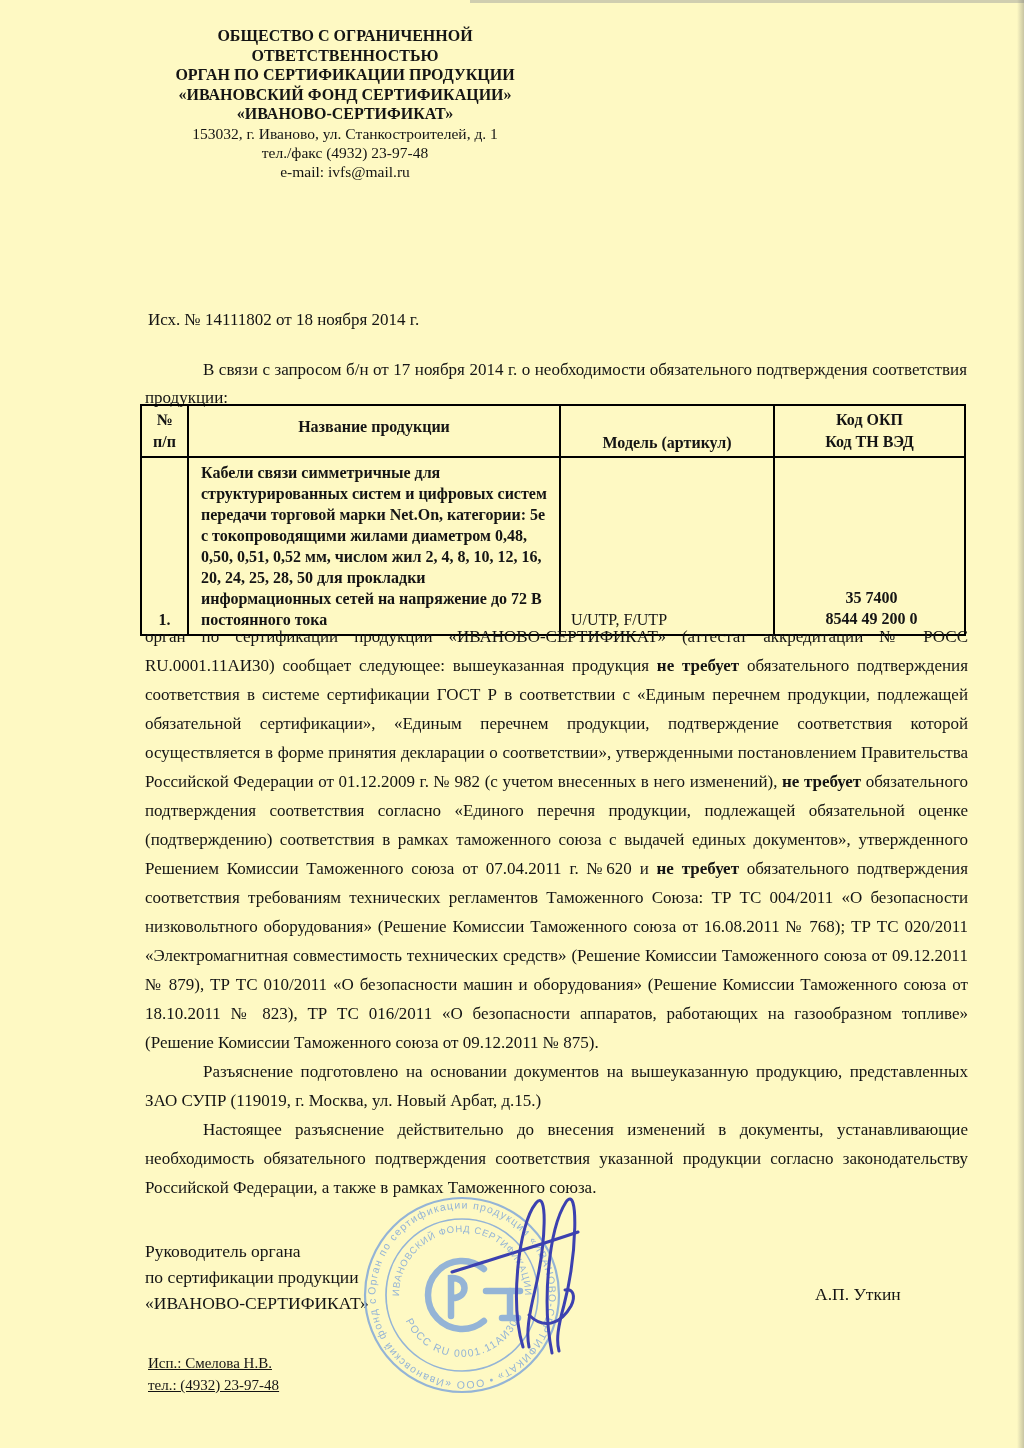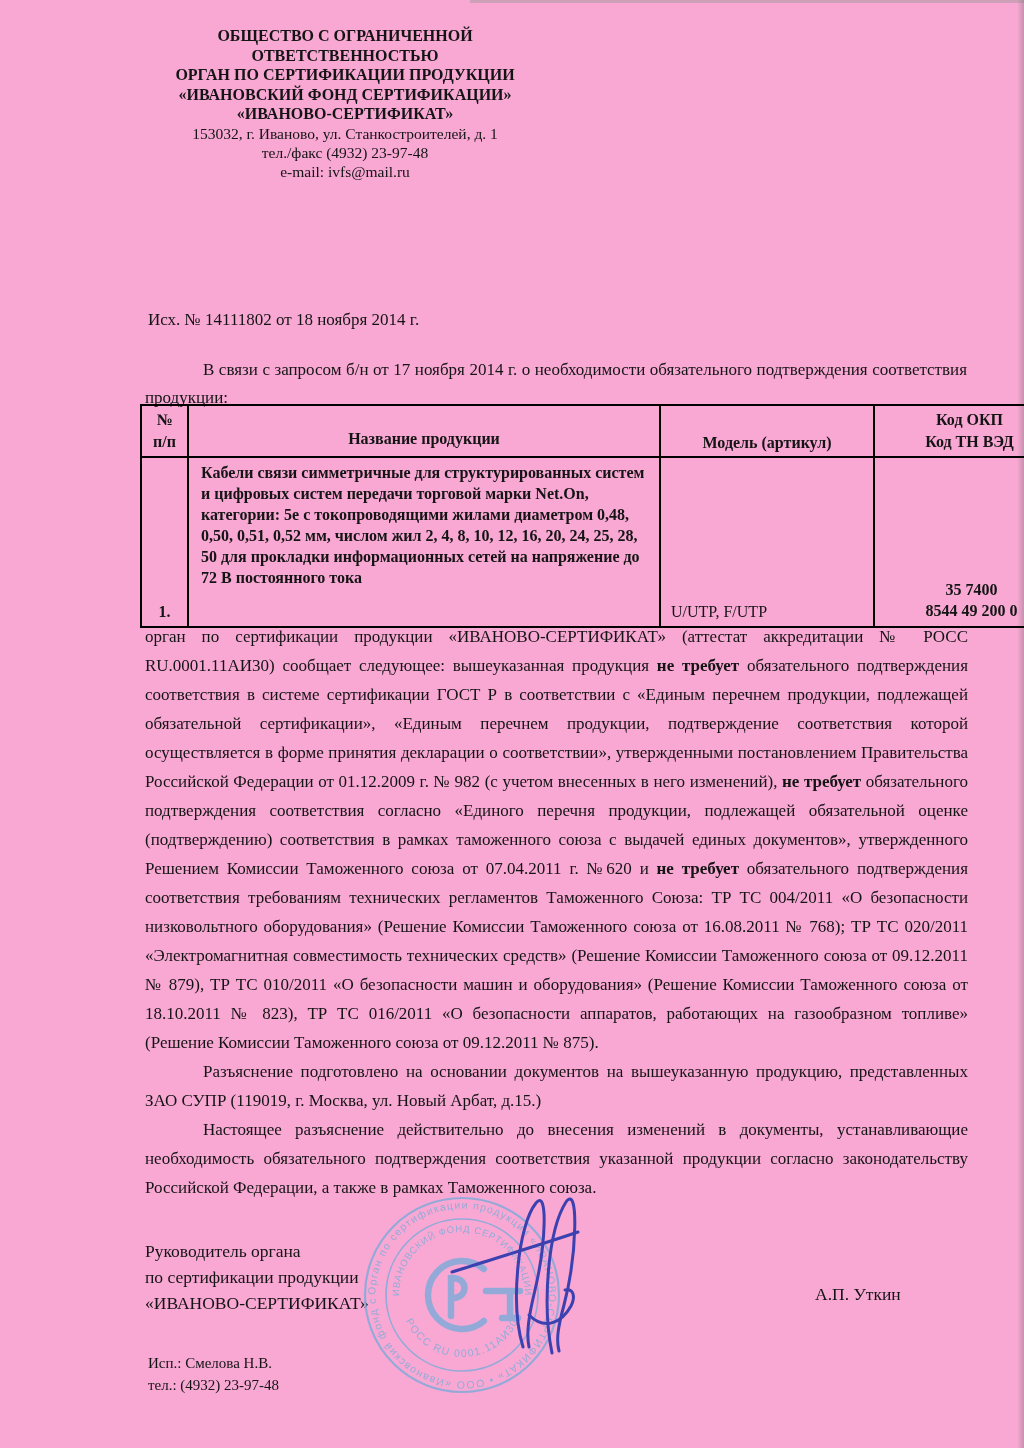--- a/index.html
+++ b/index.html
@@ -1,19 +1,19 @@
 <!DOCTYPE html>
 <html lang="ru" style="--stamp-color: #86abd9; --sign-color: #3c41b0;"><head>
 <meta charset="utf-8">
 <style>
   * { margin:0; padding:0; box-sizing:border-box; }
   html,body { background:#e8e8e8; }
   body { font-family:"Liberation Serif","DejaVu Serif",serif; color:#141414; }
   .page {
-    position:relative; width:1024px; height:1448px; background:#f9a8d4;
+    position:relative; width:1024px; height:1448px; background:#fef9c3;
     margin:0 auto; overflow:hidden;
   }
   
   .scan-right { position:absolute; right:0; top:0; width:7px; height:100%;
     background:linear-gradient(to right, rgba(110,110,110,0), rgba(110,110,110,0.38)); }
   .scan-top { position:absolute; left:470px; top:0; width:554px; height:3px;
     background:#9a9a9a; opacity:.45; }
 
   
   .letterhead { position:absolute; left:143px; top:26px; width:404px; text-align:center; }
@@ -29,21 +29,21 @@
 
   
   .intro { position:absolute; left:145px; top:356px; width:822px;
     font-size:17px; line-height:28px; text-align:justify; text-indent:58px; }
 
   
   table.products { position:absolute; left:140px; top:404px; width:826px;
     border-collapse:collapse; table-layout:fixed; }
   table.products td, table.products th { border:2px solid #000; font-size:16px; }
   th.h-num { width:47px; font-weight:bold; vertical-align:middle; }
-  th.h-name { width:472px; font-weight:bold; vertical-align:bottom; padding-bottom:8px; }
+  th.h-name { width:372px; font-weight:bold; vertical-align:bottom; padding-bottom:20px; }
   th.h-model { width:214px; font-weight:bold; vertical-align:bottom; padding-bottom:4px; }
   th.h-code { width:191px; font-weight:bold; vertical-align:middle; }
   .h-two-line { display:flex; flex-direction:column; justify-content:space-between; height:44px; padding:2px 0; }
   tr.head-row { height:52px; }
   tr.data-row { height:170px; }
   td.c-num { vertical-align:bottom; text-align:center; font-weight:bold; padding:4px 2px 5px 2px; }
   td.c-name { vertical-align:top; font-weight:bold; padding:4px 6px 4px 12px; line-height:21px; }
   td.c-model { vertical-align:bottom; font-weight:normal; padding:4px 6px 5px 10px; }
   td.c-code { vertical-align:bottom; font-weight:bold; padding:4px 6px 5px 10px; line-height:21px;text-align:center; }
 
@@ -52,21 +52,21 @@
     font-size:17px; line-height:29px; text-align:justify; }
   .bodytext p { margin:0; }
   .bodytext p.indent { text-indent:58px; }
   .bodytext b { font-weight:bold; }
 
   
   .sig-role { position:absolute; left:145px; top:1238px; font-size:17.5px; line-height:26px; }
   .sig-name { position:absolute; left:815px; top:1284px; font-size:17.5px; }
 
   
-  .footer { position:absolute; left:148px; top:1352px; font-size:15px; line-height:22px; }
+  .footer { position:absolute; left:148px; top:1352px; font-size:15px; line-height:22px;text-decoration:underline; }
 
   
   .stamp-svg { position:absolute; left:352px; top:1185px; width:220px; height:220px; opacity:.88; }
   .handsign-svg { position:absolute; left:430px; top:1175px; width:170px; height:185px; }
   .stamp-text { font-family:"Liberation Sans","DejaVu Sans",sans-serif; }
 </style>
 </head>
 <body>
 
 <div class="page">

